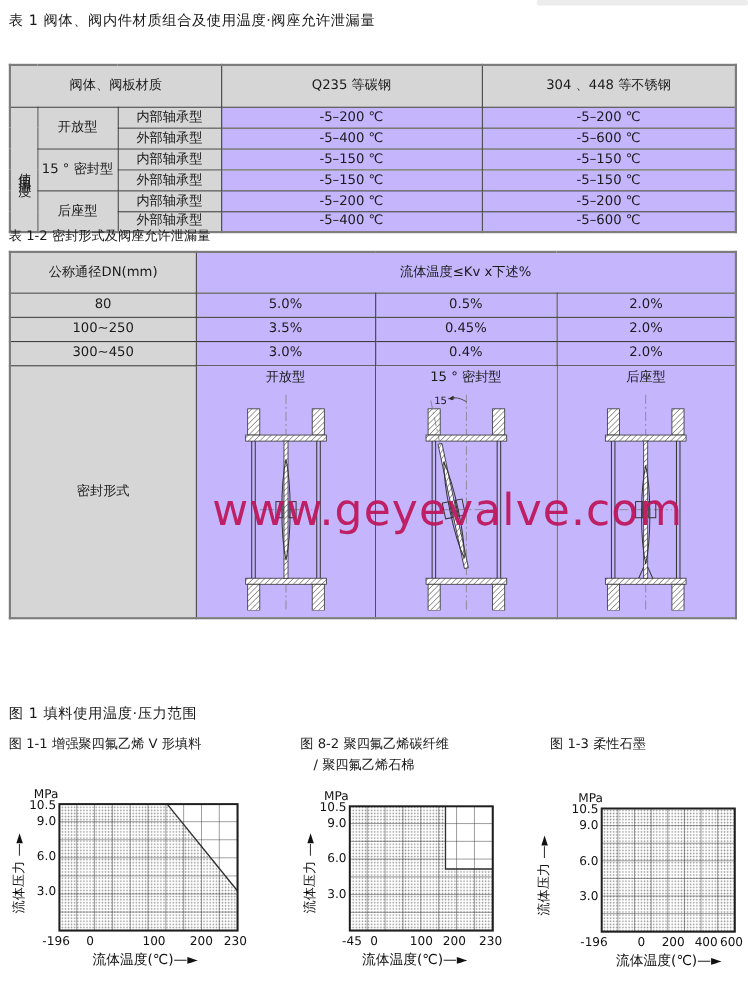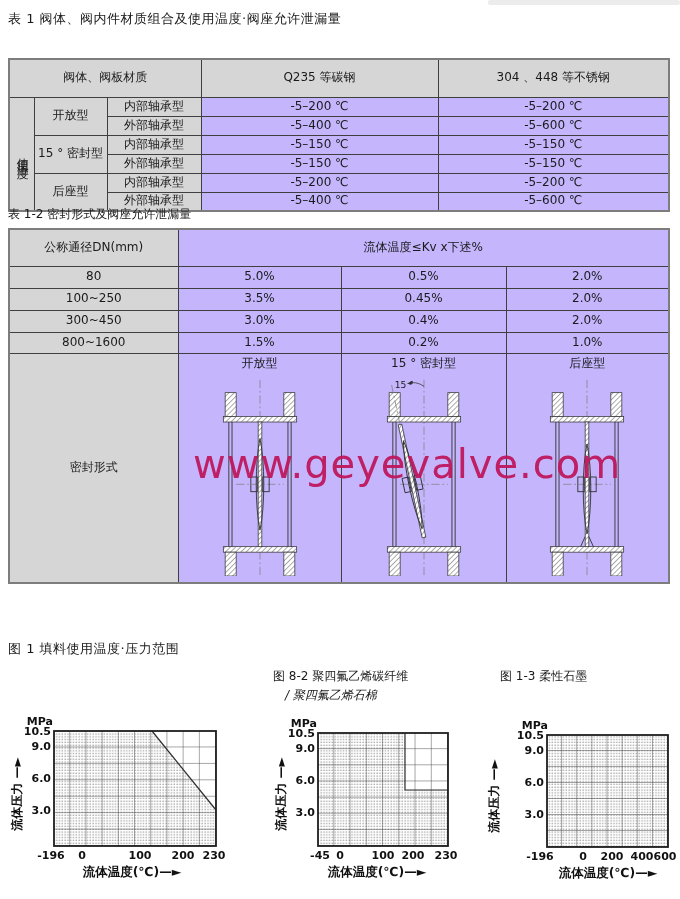--- a/index.html
+++ b/index.html
@@ -22,21 +22,21 @@
 
   .diagram-cell{position:relative;vertical-align:top;}
   .dlabel{position:absolute;top:3px;left:0;width:100%;text-align:center;font-size:12px;}
   .dwrap{position:absolute;top:24px;left:0;width:100%;text-align:center;}
 
   .valve .w{fill:none;stroke:#333;stroke-width:1;}
   .valve .cl{stroke:#808080;stroke-width:.8;stroke-dasharray:9 3 2 3;fill:none;}
   .valve .h{stroke:#333;stroke-width:.8;}
   .valve .ann{font-size:10px;fill:#1a1a1a;}
 
-  .chart{position:absolute;font-weight:bold;}
+  .chart{position:absolute;}
   .chart .t{font-size:11px;fill:#111;}
   .chart .cap{font-size:12.5px;fill:#111;}
   .chart .yl{font-size:12px;fill:#111;}
 
   .watermark{font-size:40px;letter-spacing:1px;color:#be185d;opacity:.95;z-index:6;
              white-space:nowrap;}
 </style>
 </head>
 <body>
 
@@ -122,26 +122,20 @@
       <td class="gray">100~250</td>
       <td class="white">3.5%</td>
       <td class="white">0.45%</td>
       <td class="white">2.0%</td>
     </tr>
     <tr style="height:22px">
       <td class="gray">300~450</td>
       <td class="white">3.0%</td>
       <td class="white">0.4%</td>
       <td class="white">2.0%</td>
-    </tr>
-    <tr style="height:21px">
-      <td class="gray">800~1600</td>
-      <td class="white">1.5%</td>
-      <td class="white">0.2%</td>
-      <td class="white">1.0%</td>
     </tr>
     <tr style="height:230px">
       <td class="gray">密封形式</td>
 
       <td class="white diagram-cell">
         <div class="dlabel">开放型</div>
         <div class="dwrap">
           <svg class="valve" width="78" height="198" viewBox="0 -16 80 216">
             <defs>
                   <pattern id="hA" width="4" height="4" patternUnits="userSpaceOnUse" patternTransform="rotate(45)">
@@ -226,22 +220,23 @@
           </svg>
         </div>
       </td>
     </tr>
   </tbody>
     </table>
 
   <div class="abs watermark" style="left:193px;top:441px;">www.geyevalve.com</div>
 
   <div class="abs h1" style="left:8px;top:640px;">图 1 填料使用温度·压力范围</div>
+  <div class="abs cap" style="left:8px;top:668px;">图 1-1 增强聚四氟乙烯 V 形填料</div>
   <div class="abs cap" style="left:273px;top:668px;">图 8-2 聚四氟乙烯碳纤维</div>
-  <div class="abs cap" style="left:285px;top:687px;font-style:italic;">/ 聚四氟乙烯石棉</div>
+  <div class="abs cap" style="left:285px;top:687px;">/ 聚四氟乙烯石棉</div>
   <div class="abs cap" style="left:500px;top:668px;">图 1-3 柔性石墨</div>
 
   <div class="chart" style="left:8px;top:702px;width:240px;height:190px;">
     <svg width="240" height="190" viewBox="0 0 240 190">
       <defs>
         <pattern id="d1" width="2.8" height="2.8" patternUnits="userSpaceOnUse">
           <circle cx="1.1" cy="1.1" r="0.75" fill="#909090"></circle>
         </pattern>
         <pattern id="g1" x="46" y="29" width="16.2" height="16.43" patternUnits="userSpaceOnUse">
           <path d="M16.2,0 L16.2,16.43 M0,16.43 L16.2,16.43" stroke="#3c3c3c" stroke-width="0.9" fill="none"></path>

